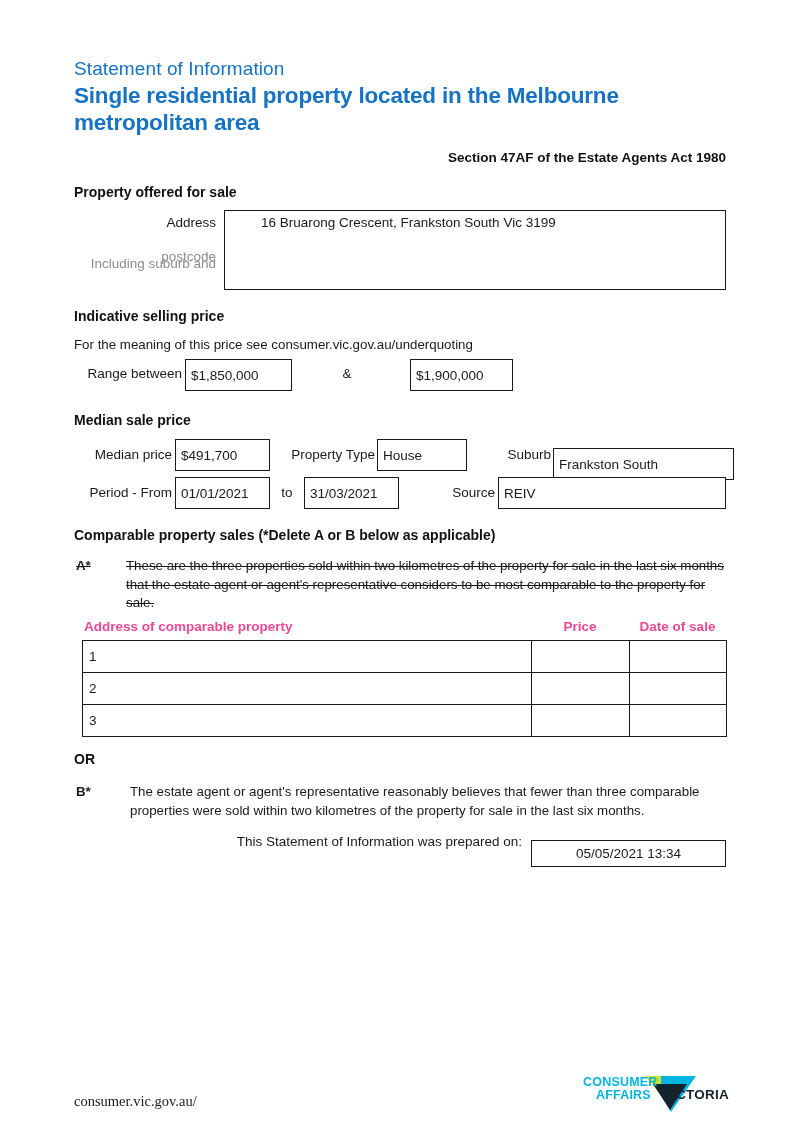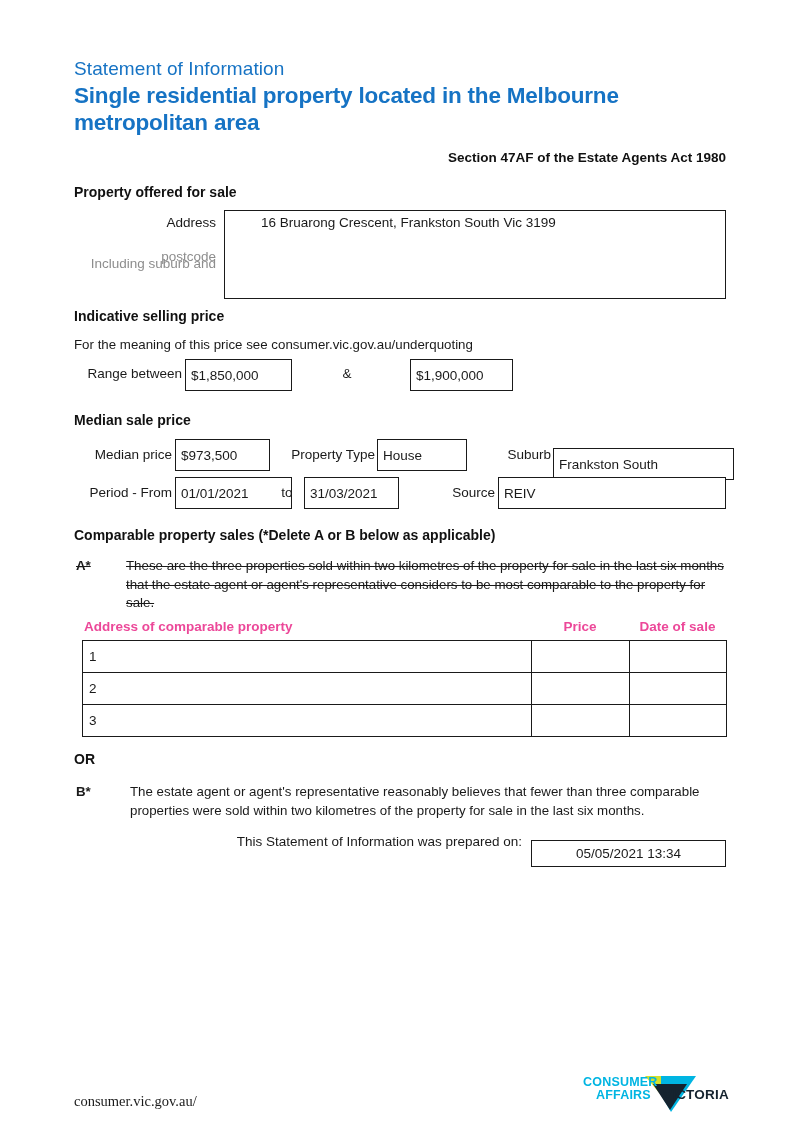--- a/index.html
+++ b/index.html
@@ -86,43 +86,43 @@
   <div class="hdr-sub">Statement of Information</div>
   <div class="hdr-title">Single residential property located in the Melbourne metropolitan area</div>
   <div class="hdr-section">Section 47AF of the Estate Agents Act 1980</div>
 
   <div class="sec-head" style="left:74px; top:184px;">Property offered for sale</div>
 
   <div class="lbl" style="left:80px; top:215px; width:136px;">Address</div>
   <div class="lbl lbl-grey" style="left:80px; top:232px; width:136px;margin-top:24px;">Including suburb and</div>
   <div class="lbl lbl-grey" style="left:80px; top:249px; width:136px;">postcode</div>
 
-  <div class="box top-align" style="left:224px; top:210px; width:502px; height:89px;padding-left:36px;">16 Bruarong Crescent, Frankston South Vic 3199</div>
+  <div class="box top-align" style="left:224px; top:210px; width:502px; height:80px;padding-left:36px;">16 Bruarong Crescent, Frankston South Vic 3199</div>
 
   <div class="sec-head" style="left:74px; top:308px;">Indicative selling price</div>
   <div class="para" style="left:74px; top:336px; width:600px;">For the meaning of this price see consumer.vic.gov.au/underquoting</div>
 
   <div class="lbl" style="left:60px; top:366px; width:122px;">Range between</div>
   <div class="box" style="left:185px; top:359px; width:107px; height:32px;">$1,850,000</div>
   <div class="lbl" style="left:332px; top:366px; width:30px; text-align:center;">&amp;</div>
   <div class="box" style="left:410px; top:359px; width:103px; height:32px;">$1,900,000</div>
 
   <div class="sec-head" style="left:74px; top:412px;">Median sale price</div>
 
   <div class="lbl" style="left:60px; top:447px; width:112px;">Median price</div>
-  <div class="box" style="left:175px; top:439px; width:95px; height:32px;">$973,500</div>
+  <div class="box" style="left:175px; top:439px; width:95px; height:32px;">$491,700</div>
 
   <div class="lbl" style="left:270px; top:447px; width:105px;">Property Type</div>
   <div class="box" style="left:377px; top:439px; width:90px; height:32px;">House</div>
 
   <div class="lbl" style="left:455px; top:447px; width:96px;">Suburb</div>
   <div class="box" style="left:553px; top:448px; width:181px; height:32px;">Frankston South</div>
 
   <div class="lbl" style="left:55px; top:485px; width:117px;">Period - From</div>
-  <div class="box" style="left:175px; top:477px; width:117px; height:32px;">01/01/2021</div>
+  <div class="box" style="left:175px; top:477px; width:95px; height:32px;">01/01/2021</div>
 
   <div class="lbl" style="left:274px; top:485px; width:26px; text-align:center;">to</div>
   <div class="box" style="left:304px; top:477px; width:95px; height:32px;">31/03/2021</div>
 
   <div class="lbl" style="left:404px; top:485px; width:91px;">Source</div>
   <div class="box" style="left:498px; top:477px; width:228px; height:32px;">REIV</div>
 
   <div class="sec-head" style="left:74px; top:527px;">Comparable property sales (*Delete A or B below as applicable)</div>
 
   <div class="para struck" style="left:76px; top:557px; width:30px; font-weight:bold;">A*</div>

